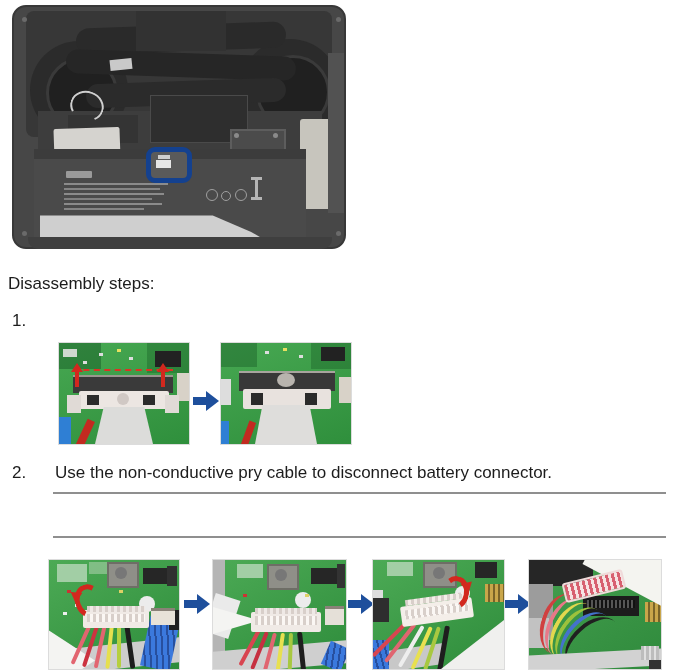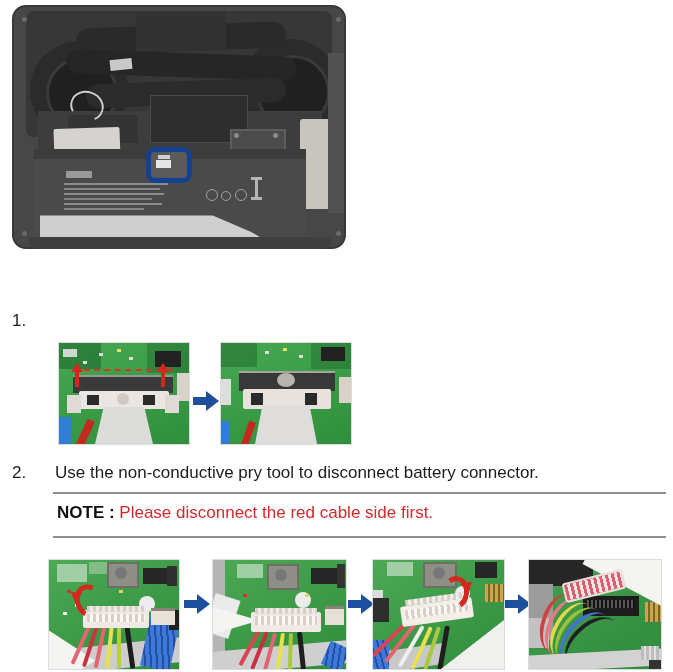--- a/index.html
+++ b/index.html
@@ -85,20 +85,21 @@
     <div class="dotc" style="left:328px;top:14px;width:5px;height:5px;background:#6a6a6a;"></div>
     <div class="dotc" style="left:14px;top:228px;width:5px;height:5px;background:#6a6a6a;"></div>
     <div class="dotc" style="left:328px;top:228px;width:5px;height:5px;background:#6a6a6a;"></div>
 
     <div class="abs" style="left:138px;top:144px;width:36px;height:26px;border:5px solid #14418f;border-radius:9px;background:#5a5a5a;">
       <div class="abs" style="position:absolute;left:5px;top:8px;width:15px;height:8px;background:#e6e6e6;"></div>
       <div class="abs" style="position:absolute;left:7px;top:3px;width:12px;height:4px;background:#cfcfcf;"></div>
     </div>
   </div>
 
+  <div class="txt" style="left:8px;top:274px;">Disassembly steps:</div>
 
   <div class="txt" style="left:12px;top:311px;">1.</div>
 
   <div class="photo" style="left:58px;top:342px;width:130px;height:101px;background:linear-gradient(160deg,#47a852,#2f8f3c);">
     <div style="left:0;top:0;width:42px;height:26px;background:rgba(20,85,35,.45);"></div>
     <div style="left:88px;top:0;width:42px;height:30px;background:rgba(20,85,35,.35);"></div>
     <div style="left:4px;top:6px;width:14px;height:8px;background:#cfd8cf;"></div>
     <div style="left:96px;top:8px;width:26px;height:16px;background:#222;"></div>
     <div style="left:40px;top:10px;width:4px;height:3px;background:#ddd;"></div>
     <div style="left:58px;top:6px;width:4px;height:3px;background:#e8e060;"></div>
@@ -138,27 +139,23 @@
     <div class="dotc" style="left:56px;top:30px;width:18px;height:14px;background:#b8b4ae;"></div>
     <div style="left:22px;top:46px;width:88px;height:20px;background:#e8e2de;border-radius:2px;"></div>
     <div style="left:30px;top:50px;width:12px;height:12px;background:#2a2a2a;"></div>
     <div style="left:84px;top:50px;width:12px;height:12px;background:#2a2a2a;"></div>
     <div style="left:34px;top:62px;width:62px;height:39px;background:#dedddb;clip-path:polygon(12% 0,88% 0,100% 100%,0 100%);"></div>
     <div style="left:24px;top:78px;width:7px;height:25px;background:#c22a20;transform:rotate(20deg);"></div>
     <div style="left:0;top:78px;width:8px;height:23px;background:#2f7fd4;"></div>
   </div>
 
   <div class="txt" style="left:12px;top:463px;">2.</div>
-  <div class="txt" style="left:55px;top:463px;">Use the non-conductive pry tool to disconnect battery connector.</div>
+  <div class="txt" style="left:55px;top:463px;">Use the non-conductive pry cable to disconnect battery connector.</div>
 
   <div class="rule" style="top:492px;"></div>
-  <div class="txt" style="left:57px;top:503px;">
-    <span style="font-weight:bold;color:#111;">NOTE :</span>
-    <span style="color:#d22b2b;">Please disconnect the red cable side first.</span>
-  </div>
   <div class="rule" style="top:536px;"></div>
 
   <div class="photo" style="left:48px;top:559px;width:130px;height:109px;background:linear-gradient(150deg,#4caa55,#2e8c3b);">
     <div style="left:8px;top:4px;width:30px;height:18px;background:#b9d8ba;opacity:.8;"></div>
     <div style="left:40px;top:2px;width:20px;height:12px;background:#a8cfa9;opacity:.6;"></div>
     <div style="left:58px;top:2px;width:28px;height:22px;background:#8f8f88;border:2px solid #6e6e66;"></div>
     <div class="dotc" style="left:66px;top:7px;width:12px;height:12px;background:#777;"></div>
     <div style="left:94px;top:8px;width:24px;height:16px;background:#262626;"></div>
     <div style="left:118px;top:6px;width:10px;height:20px;background:#303030;"></div>
     <div class="dotc" style="left:90px;top:36px;width:16px;height:16px;background:#ececec;"></div>

